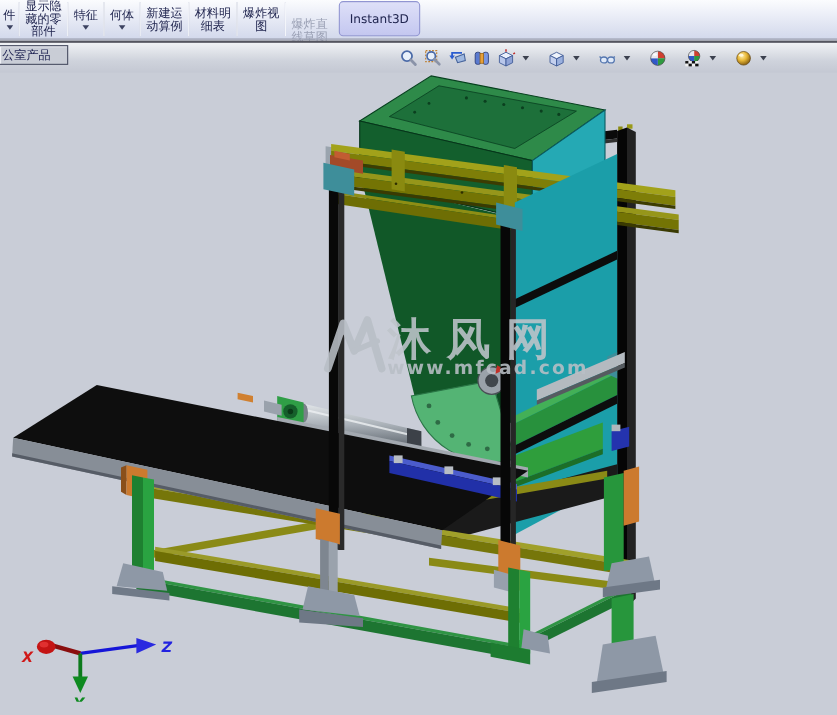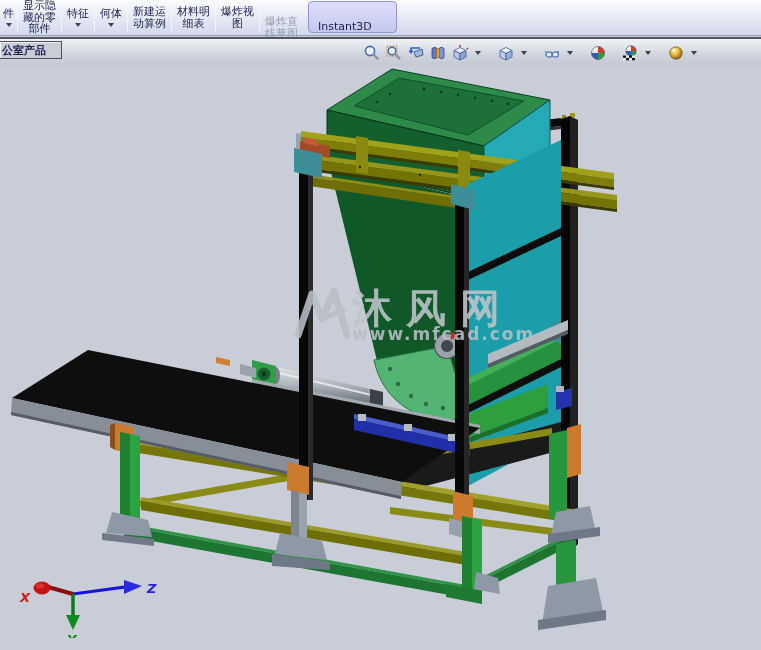--- a/index.html
+++ b/index.html
@@ -14,28 +14,28 @@
   #cmdbar-underline { position:absolute; left:0; top:37px; width:761px; height:2px;
     background:#54555f; }
   .tbtn { display:flex; flex-direction:column; align-items:center; justify-content:center;
     padding:1px 5px; font-size:11px; line-height:11.5px; color:#20254f;
     white-space:pre-line; text-align:center; cursor:default; }
   .tbtn.partial { width:17px; overflow:hidden; padding:1px 1px; }
   .tbtn.disabled { color:#9ba1b5;margin-top:20px; }
   .sep { width:1px; background:#b7bccc; border-right:1px solid #f3f5fa; margin:2px 0; }
   .dd { width:0; height:0; border-left:3.5px solid transparent;
     border-right:3.5px solid transparent; border-top:4px solid #3c4260; margin-top:4px; }
-  .tbtn.instant { margin:1px 2px 2px 5px; padding:2px 24px 0 9px; border-radius:4px;
+  .tbtn.instant { margin:1px 2px 2px 5px; padding:2px 9px 0 9px; border-radius:4px;
     background:linear-gradient(180deg,#dee0f8 0%,#c4c7f0 100%);
-    border:1px solid #9195d2; justify-content:flex-end; }
+    border:1px solid #9195d2; justify-content:center; }
   #cmdbar-spacer { flex:1; }
 
   
   #band { position:absolute; left:0; top:39px; width:761px; height:27px;
-    background:linear-gradient(180deg,#f0f2f5 0%,#cfd3dc 60%,#c4c8d3 100%);font-weight:bold; }
+    background:linear-gradient(180deg,#f0f2f5 0%,#cfd3dc 60%,#c4c8d3 100%); }
   #doc-tab { position:absolute; left:-1px; top:2px; height:18px; width:63px;
     background:#c9cdd6; border:1px solid #4a4f63;
     box-shadow:inset 1px 1px 0 #eef0f5; font-size:11px; color:#1c2050;
     display:flex; align-items:center; padding-left:2px; overflow:hidden; white-space:nowrap; }
   #hud { position:absolute; left:363px; top:3px; height:22px; display:flex;
     align-items:center; gap:4px; }
   .hicon { width:18px; height:18px; display:block; cursor:default; }
   .hud-dd { width:0; height:0; border-left:3.5px solid transparent;
     border-right:3.5px solid transparent; border-top:4px solid #3c414f; margin:0 2px; }
   .hud-gap { width:6px; }

